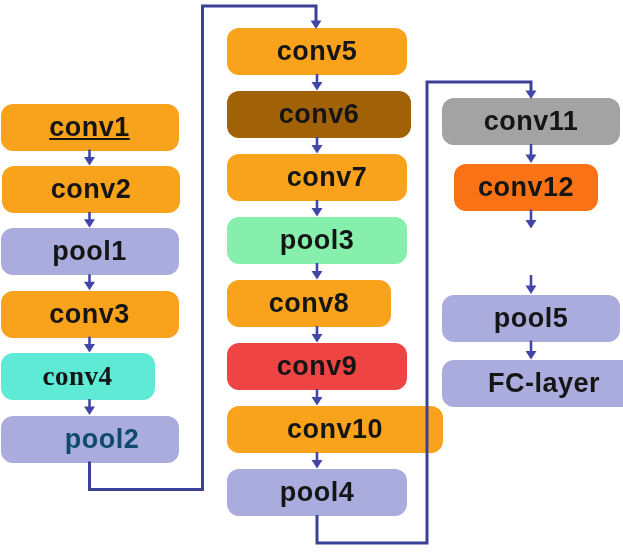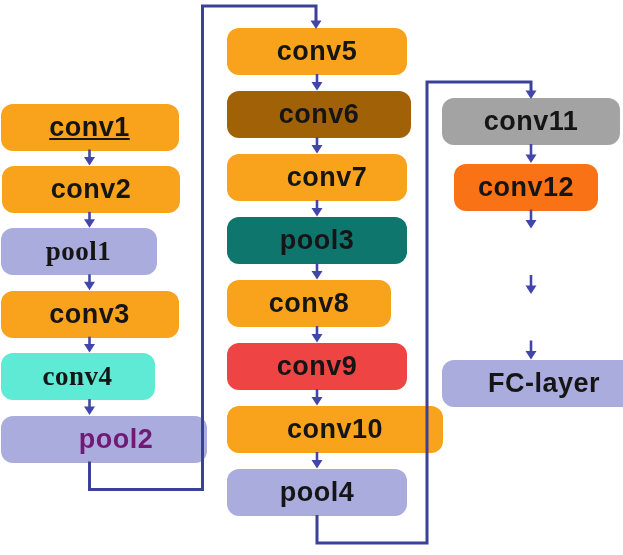--- a/index.html
+++ b/index.html
@@ -72,28 +72,29 @@
       <line x1="531" y1="340.5" x2="531" y2="353" stroke="#4146A8" stroke-width="2.6"></line>
       <polygon points="525.5,351 536.5,351 531,359.5" fill="#4146A8"></polygon>
       <polyline points="89.5,461.5 89.5,489.5 202.5,489.5 202.5,6 316,6 316,21" fill="none" stroke="#3B4197" stroke-width="3"></polyline>
       <polygon points="310.5,20.5 321.5,20.5 316,29" fill="#4146A8"></polygon>
       <polyline points="317,515 317,543 427,543 427,82 531,82 531,91" fill="none" stroke="#3B4197" stroke-width="3"></polyline>
       <polygon points="525.5,90.5 536.5,90.5 531,99" fill="#4146A8"></polygon>
     </svg>
 
 <div class="node" style="left: 0.5px; top: 103.5px; width: 178px; height: 47px; background: rgb(249, 162, 27); color: rgb(21, 21, 21); text-decoration: underline;">conv1</div>
     <div class="node" style="left: 2px; top: 165.9px; width: 178px; height: 47px; background: rgb(249, 162, 27); color: rgb(21, 21, 21);">conv2</div>
-    <div class="node" style="left: 0.5px; top: 228.3px; width: 156px; height: 47px; background: rgb(171, 172, 222); color: rgb(21, 21, 21); font-family: Liberation Serif, serif;">pool1</div>
+    <div class="node" style="left: 0.5px; top: 228.3px; width: 178px; height: 47px; background: rgb(171, 172, 222); color: rgb(21, 21, 21);">pool1</div>
     <div class="node" style="left: 0.5px; top: 290.7px; width: 178px; height: 47px; background: rgb(249, 162, 27); color: rgb(21, 21, 21);">conv3</div>
     <div class="node" style="left: 0.5px; top: 353.1px; width: 154px; height: 47px; background: #5eead4; color: rgb(21, 21, 21); font-family: Liberation Serif, serif;">conv4</div>
-    <div class="node" style="left: 0.5px; top: 415.5px; width: 206px; height: 47px; background: rgb(171, 172, 222); color: #701a75; padding-left: 25px;">pool2</div>
+    <div class="node" style="left: 0.5px; top: 415.5px; width: 178px; height: 47px; background: rgb(171, 172, 222); color: #0c4a6e; padding-left: 25px;">pool2</div>
     <div class="node" style="left: 227px; top: 28px; width: 180px; height: 47px; background: rgb(249, 162, 27); color: rgb(21, 21, 21);">conv5</div>
     <div class="node" style="left: 227px; top: 91px; width: 184px; height: 47px; background: #a16207; color: rgb(21, 21, 21);">conv6</div>
     <div class="node" style="left: 227px; top: 154px; width: 180px; height: 47px; background: rgb(249, 162, 27); color: rgb(21, 21, 21); padding-left: 20px;">conv7</div>
-    <div class="node" style="left: 227px; top: 217px; width: 180px; height: 47px; background: #0f766e; color: rgb(21, 21, 21);">pool3</div>
+    <div class="node" style="left: 227px; top: 217px; width: 180px; height: 47px; background: #86efac; color: rgb(21, 21, 21);">pool3</div>
     <div class="node" style="left: 227px; top: 280px; width: 164px; height: 47px; background: rgb(249, 162, 27); color: rgb(21, 21, 21);">conv8</div>
     <div class="node" style="left: 227px; top: 343px; width: 180px; height: 47px; background: #ef4444; color: rgb(21, 21, 21);">conv9</div>
     <div class="node" style="left: 227px; top: 406px; width: 216px; height: 47px; background: rgb(249, 162, 27); color: rgb(21, 21, 21);">conv10</div>
     <div class="node" style="left: 227px; top: 469px; width: 180px; height: 47px; background: rgb(171, 172, 222); color: rgb(21, 21, 21);">pool4</div>
     <div class="node" style="left: 442px; top: 98px; width: 178px; height: 47px; background: #a3a3a3; color: rgb(21, 21, 21);">conv11</div>
     <div class="node" style="left: 442px; top: 163.5px; width: 144px; height: 47px; background: #f97316; color: rgb(21, 21, 21); margin-left: 12px;">conv12</div>
+    <div class="node" style="left: 442px; top: 294.5px; width: 178px; height: 47px; background: rgb(171, 172, 222); color: rgb(21, 21, 21);">pool5</div>
     <div class="node" style="left: 442px; top: 360px; width: 204px; height: 47px; background: rgb(171, 172, 222); color: rgb(21, 21, 21);">FC-layer</div>
   </div>
 
 </body></html>

